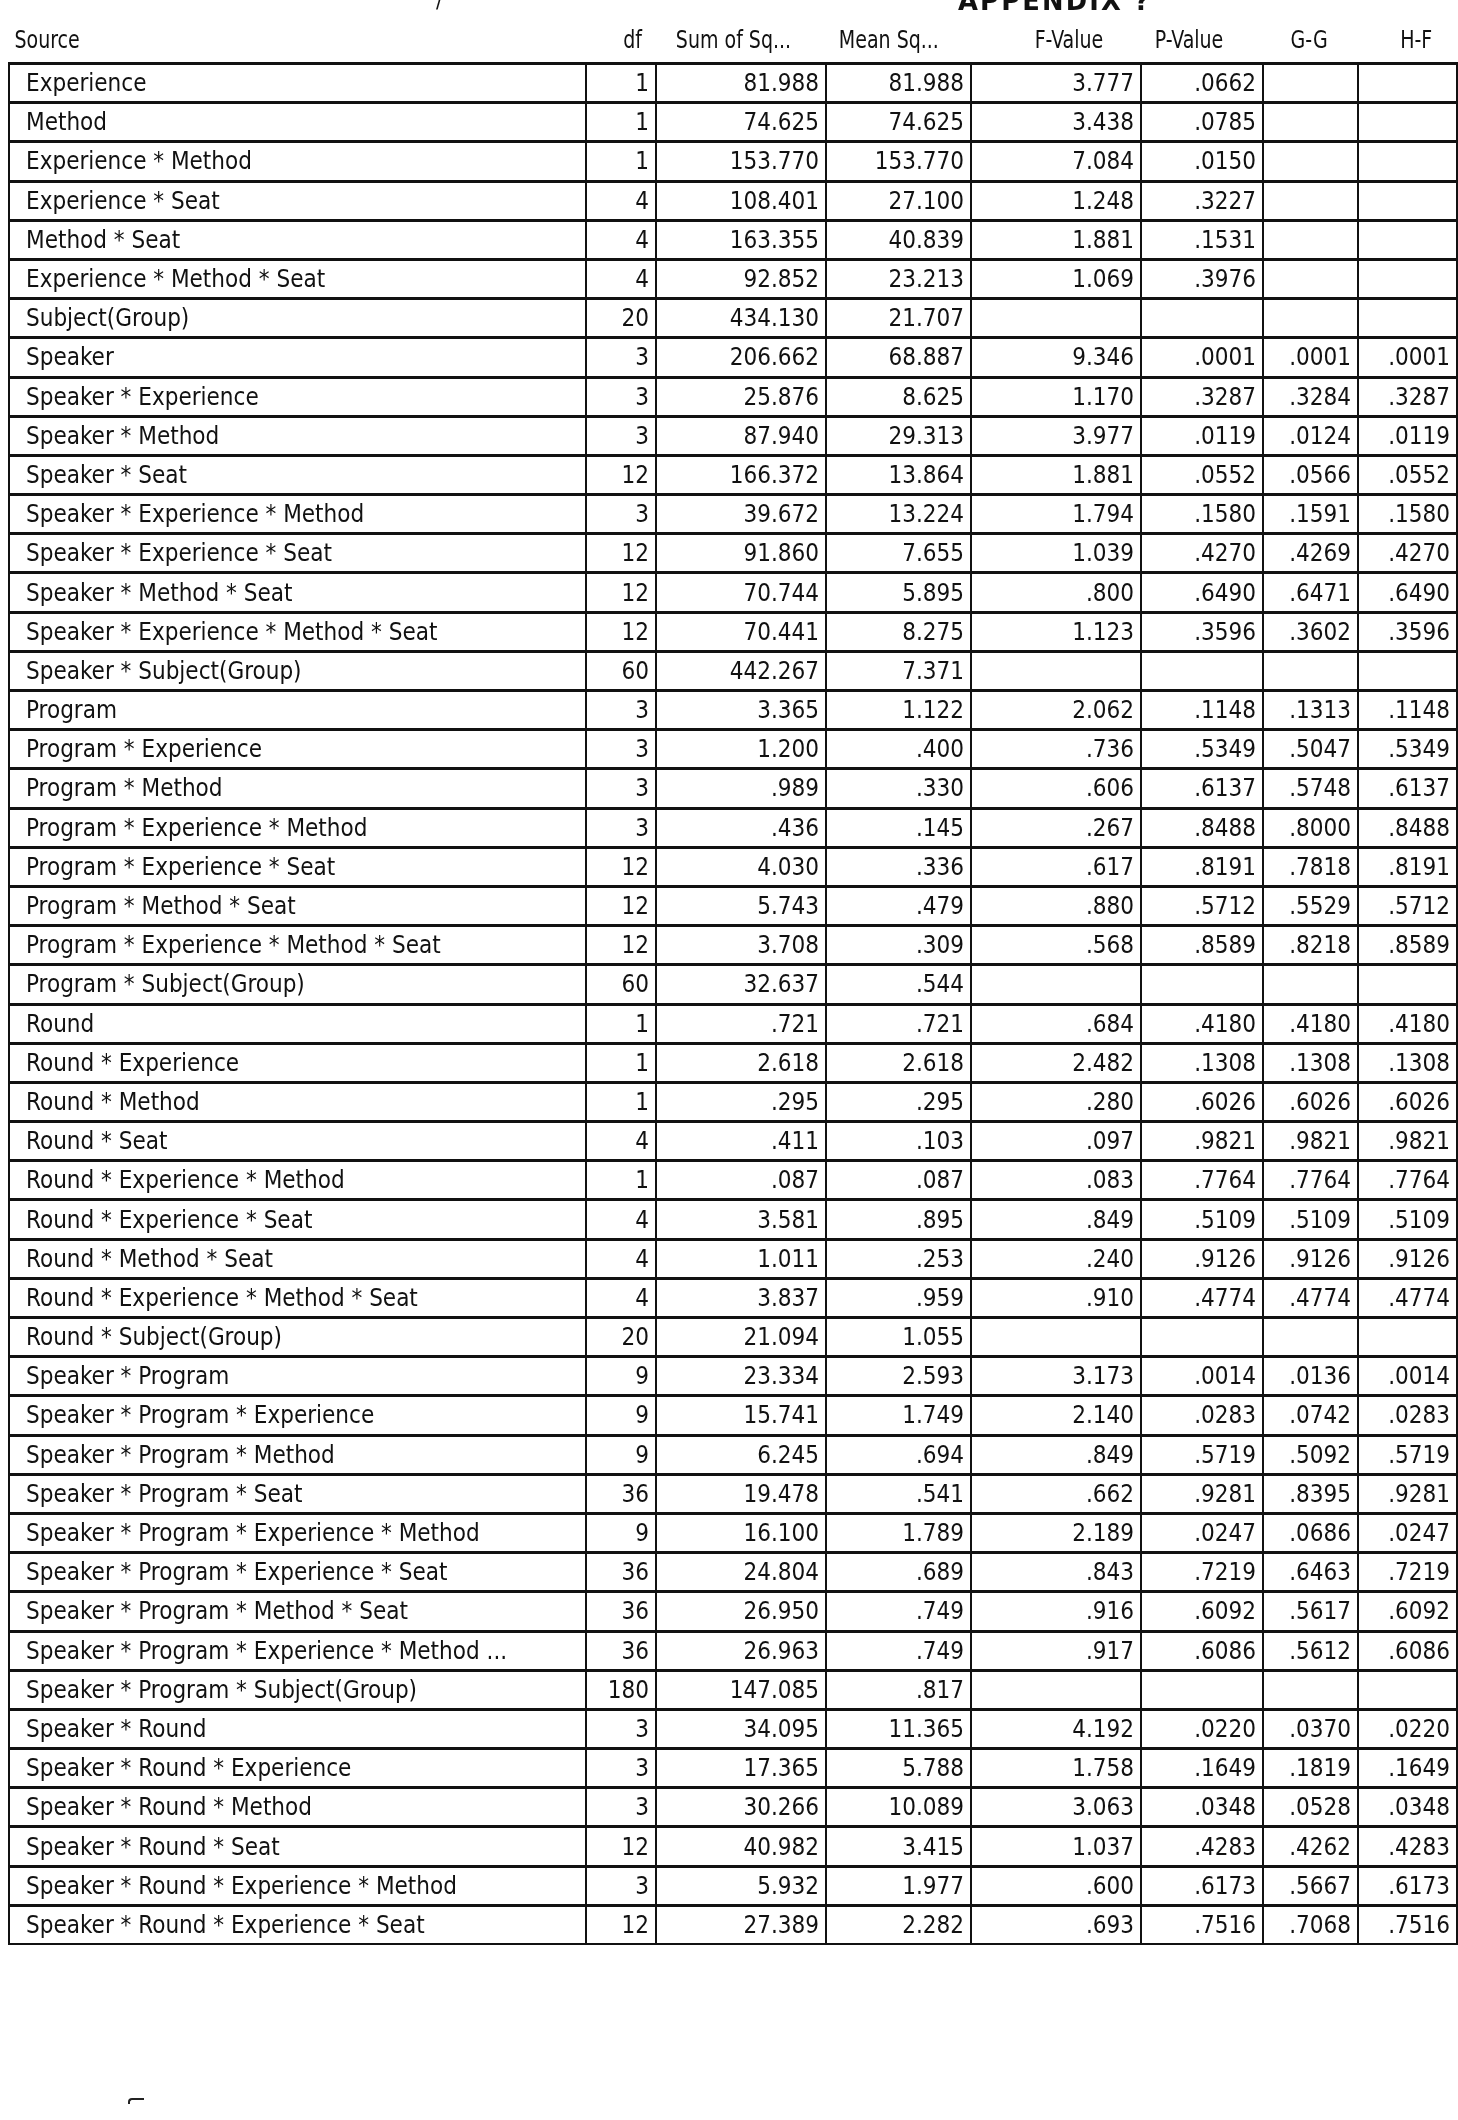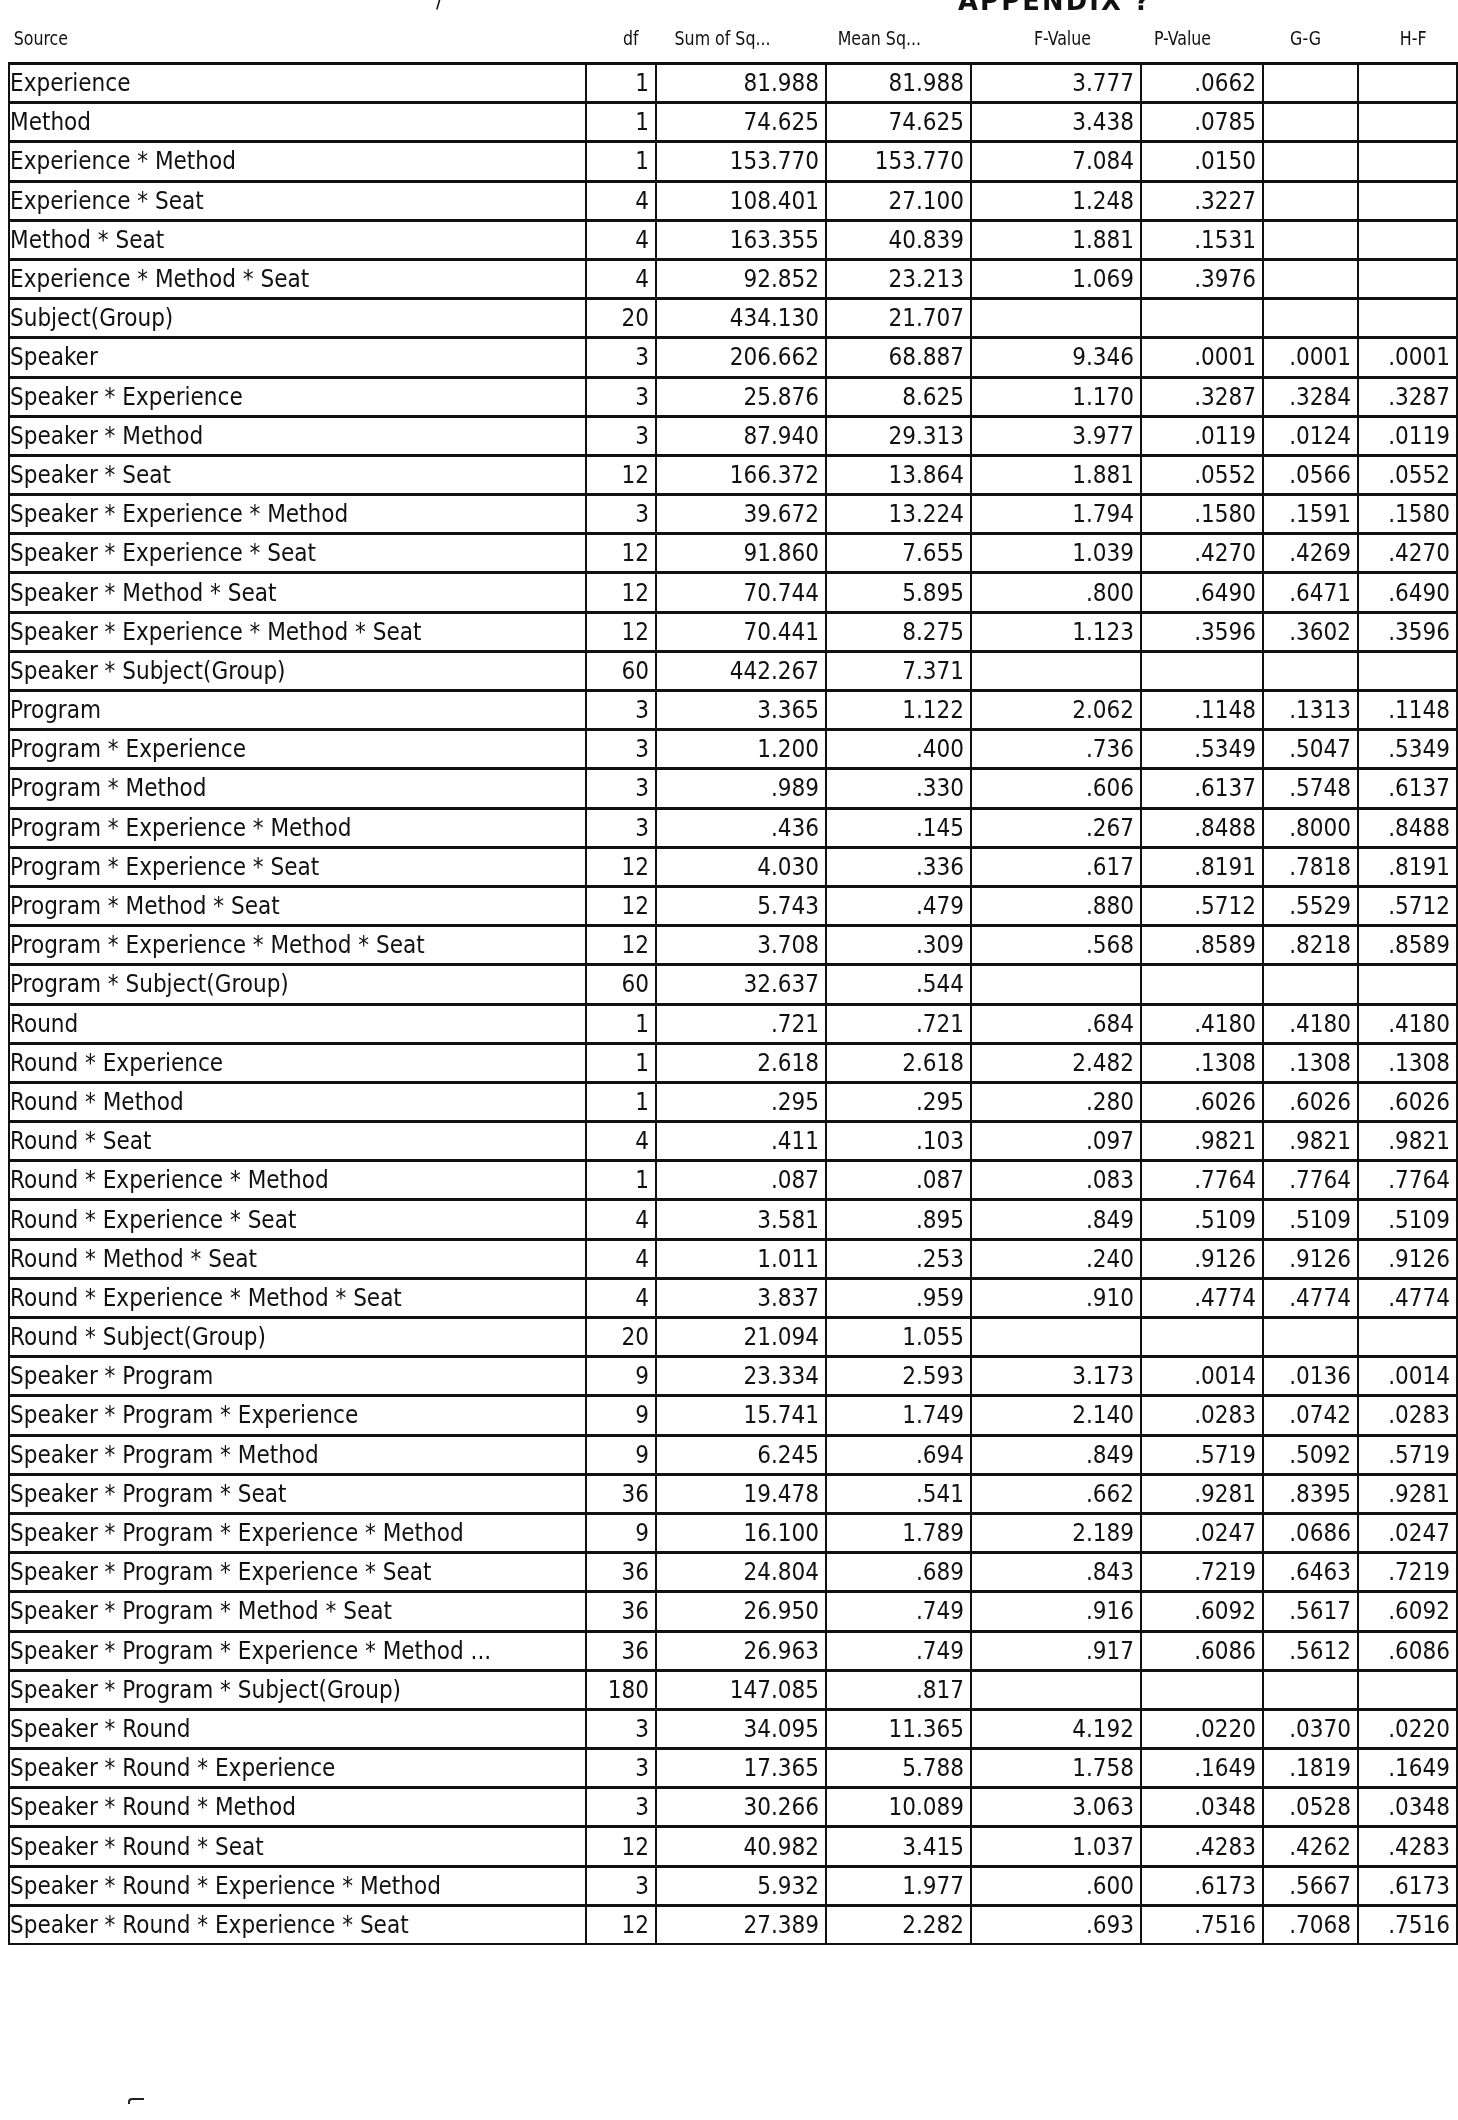--- a/index.html
+++ b/index.html
@@ -1,27 +1,27 @@
 <!DOCTYPE html>
 <html><head>
   <meta charset="utf-8">
   <style>
     html, body { margin: 0; padding: 0; background: #ffffff; }
     body { width: 1458px; height: 2120px; overflow: hidden; position: relative;
            font-family: "DejaVu Sans Condensed", "DejaVu Sans", sans-serif; color: #111; }
     .cut-heading { position: absolute; left: 958px; top: -14px; font-size: 26px; font-weight: bold;
                    letter-spacing: 2px; transform: scaleX(1.1); transform-origin: left top; }
     .cut-left { position: absolute; top: -12px; font-size: 22px; }
-    .hdr { position: absolute; top: 26px; left: 0; width: 1260px; height: 36px; font-size: 20px; }
+    .hdr { position: absolute; top: 26px; left: 0; width: 1260px; height: 36px; font-size: 24px; }
     .hdr span { position: absolute; top: 0; white-space: nowrap; transform: scaleX(0.88); }
     table { position: absolute; left: 8px; top: 62px; border-collapse: collapse; table-layout: fixed;
             width: 1448px; }
     td { border: 2px solid #111; border-top: 3px solid #111; height: 36.2px; padding: 0 6px;
          font-size: 24px; white-space: nowrap; overflow: hidden; line-height: 36px; }
-    td.src { text-align: left; padding-left: 0; }
+    td.src { text-align: left; padding-left: 16px; }
     td.num { text-align: right; }
     col.c-src { width: 577px; } col.c-df { width: 70px; } col.c-ss { width: 170px; }
     col.c-ms { width: 145px; } col.c-f { width: 170px; } col.c-p { width: 122px; }
     col.c-gg { width: 95px; } col.c-hf { width: 99px; }
     .scribble { position: absolute; left: 128px; top: 2098px; width: 14px; height: 4px;
                 border-top: 2px solid #222; border-left: 2px solid #222; border-radius: 4px 0 0 0; }
   </style>
 </head>
 <body>
 

